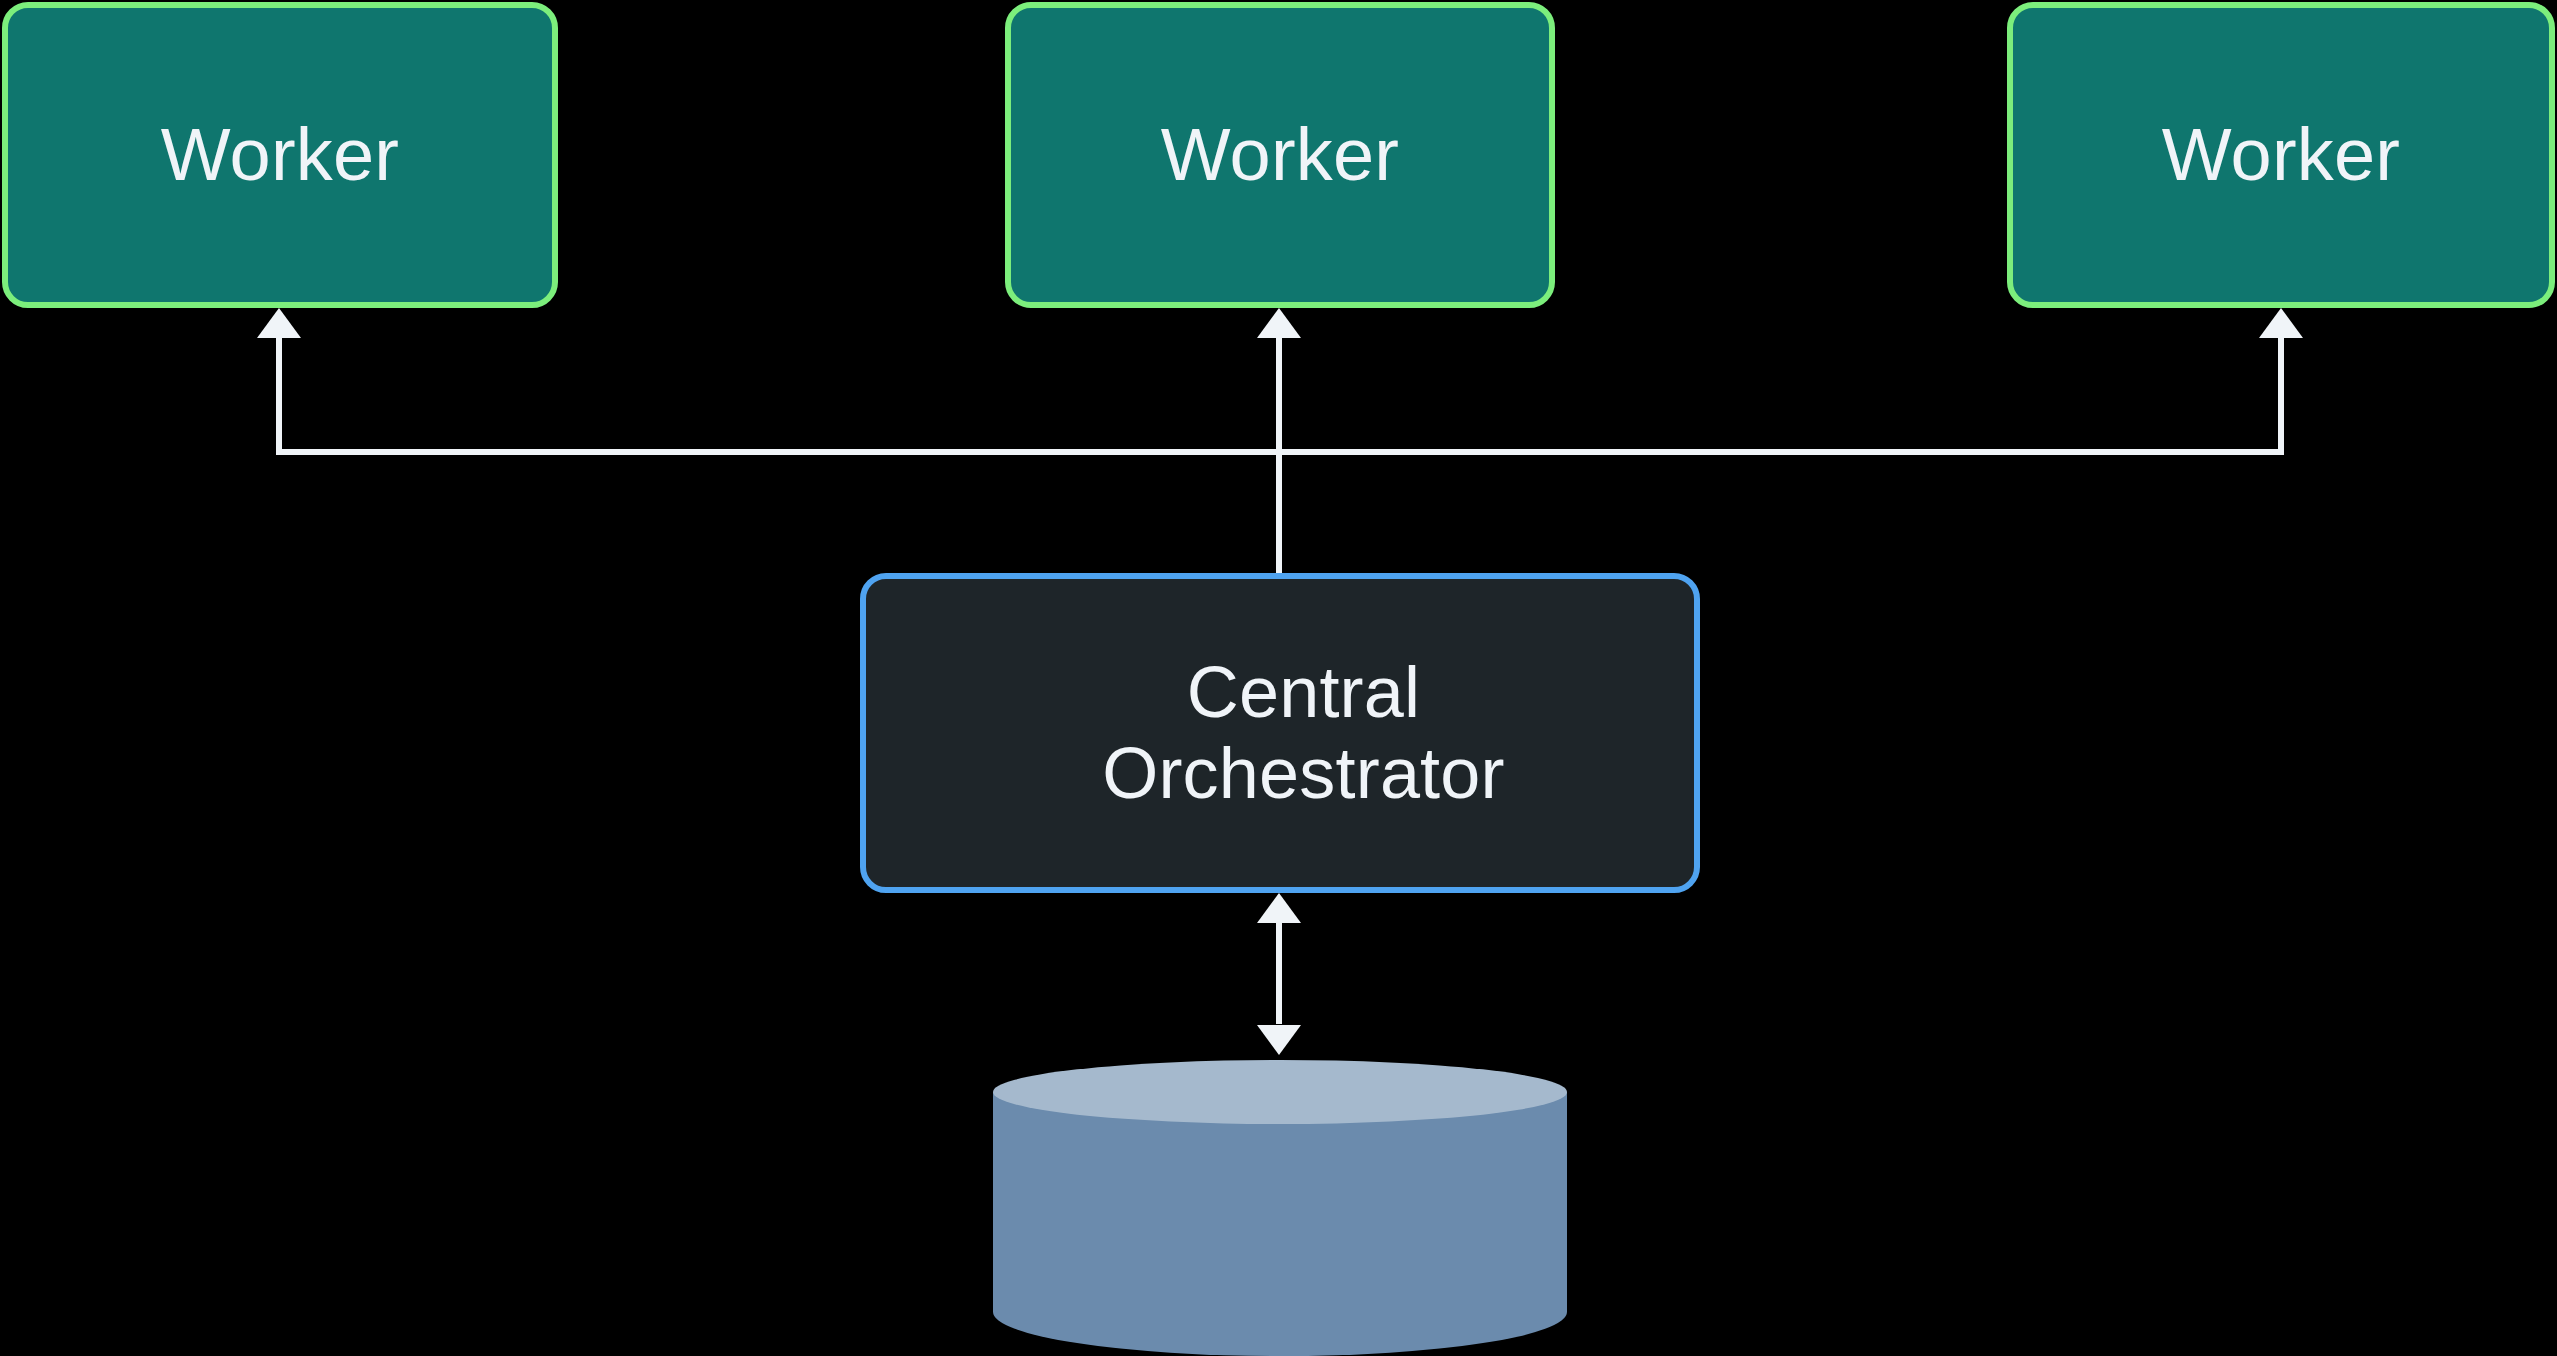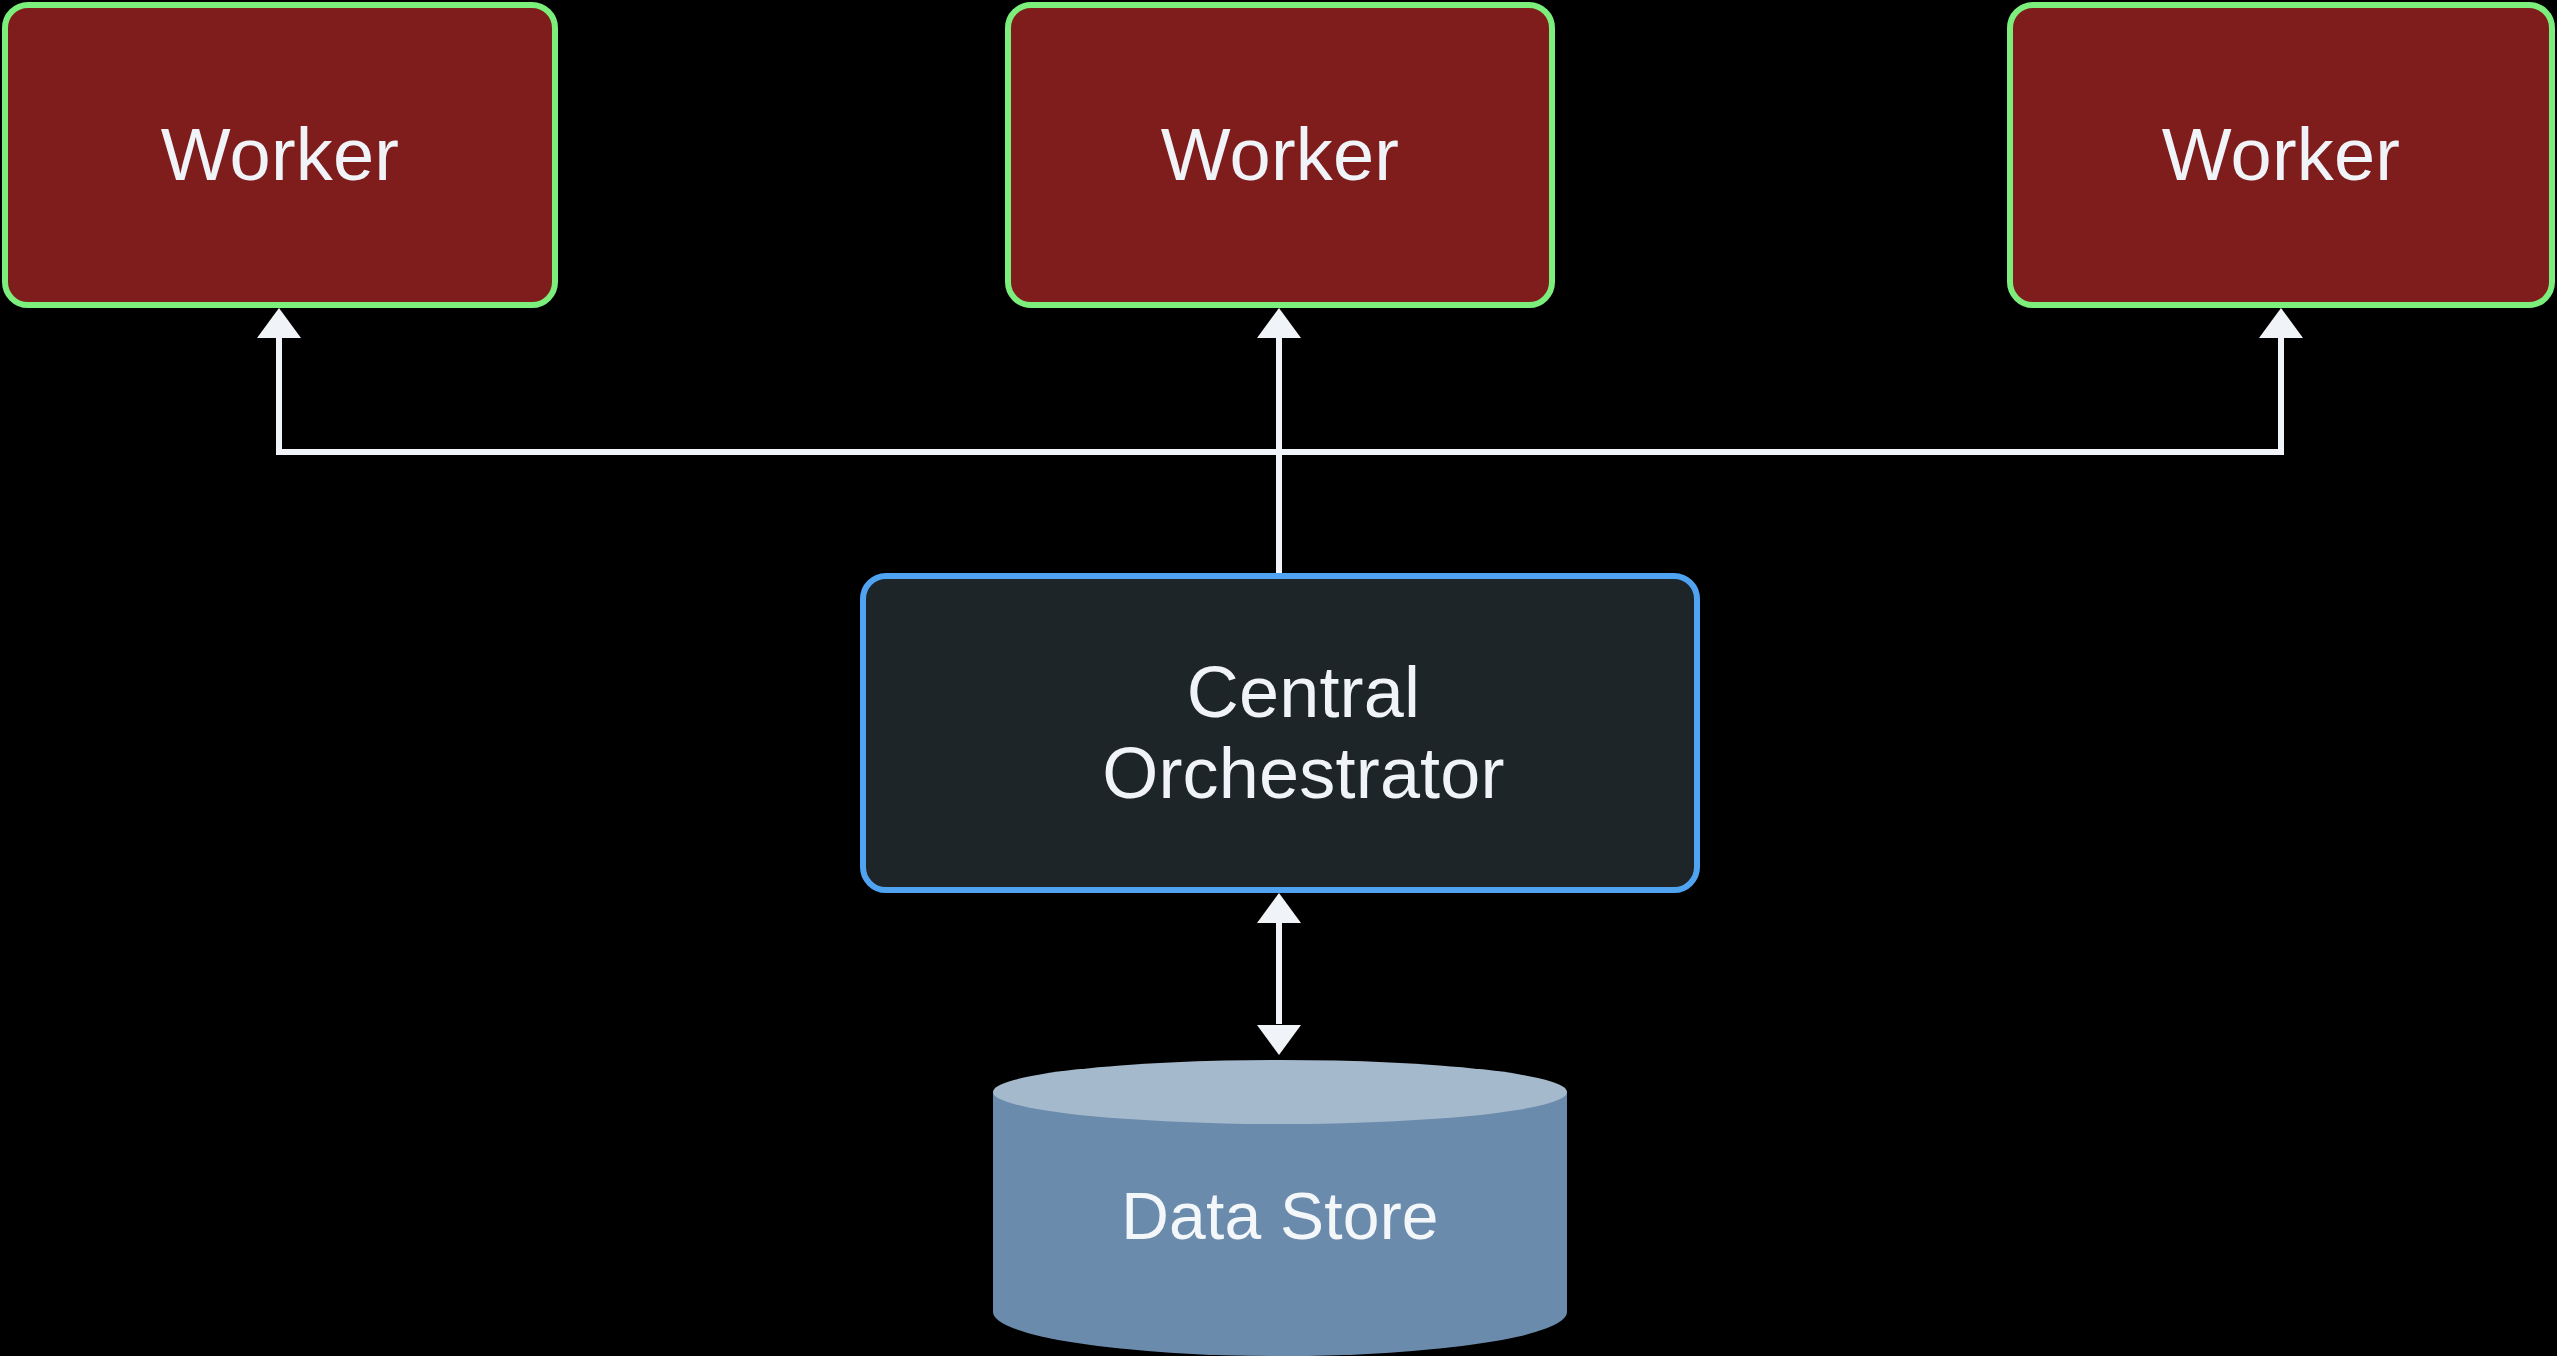--- a/index.html
+++ b/index.html
@@ -34,21 +34,21 @@
     text-align: center;
   }
   .proc-node {
     background: #1E2623;
     border-style: solid;
     border-width: 6px;
     border-radius: 26px;
   }
   .node-worker {
     border-color: #7CEE7C;
-    background: #7f1d1d;
+    background: #0f766e;
   }
   .node-orchestrator {
     border-color: #4FA3F0;
     background: #1E2529;
   }
   .node-label {
     color: #F0F4F8;
     font-size: 74px;
     font-weight: 400;
     line-height: 1.12;
@@ -123,16 +123,15 @@
 Orchestrator</span>
   </div>
 
   <div class="store-node" style="left:993px; top:1060px; width:574px; height:296px;">
     <svg width="574" height="296" viewBox="0 0 574 296" xmlns="http://www.w3.org/2000/svg" style="display:block;">
 
       <path d="M 0 32 L 0 252 A 287 44 0 0 0 574 252 L 574 32 Z" fill="#6B8BAD"></path>
 
       <ellipse cx="287" cy="32" rx="287" ry="32" fill="#A5B9CD"></ellipse>
     </svg>
-    <span class="store-label" style="top:118px;">Data Store</span>
   </div>
 
 </div>
 
 </body></html>

